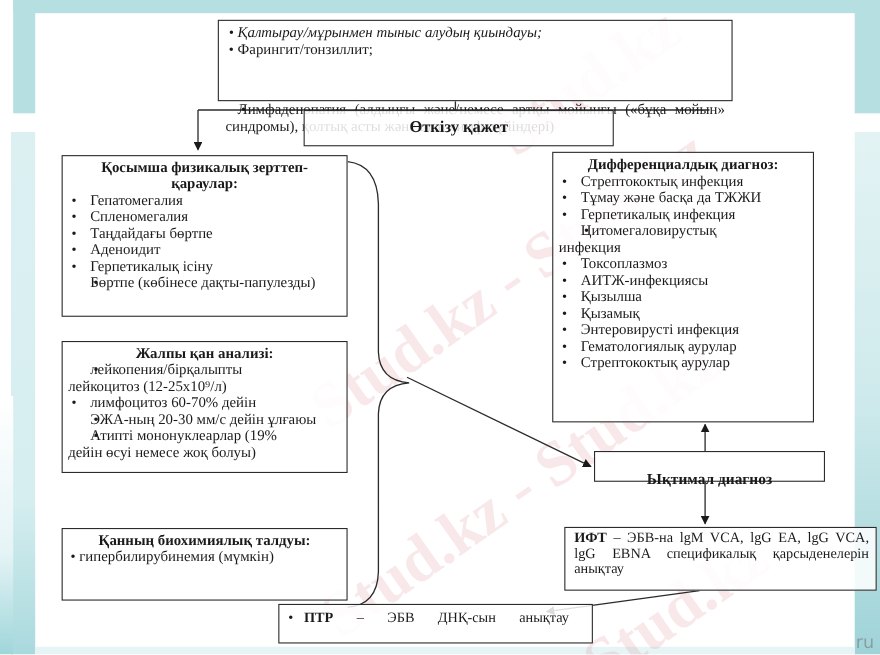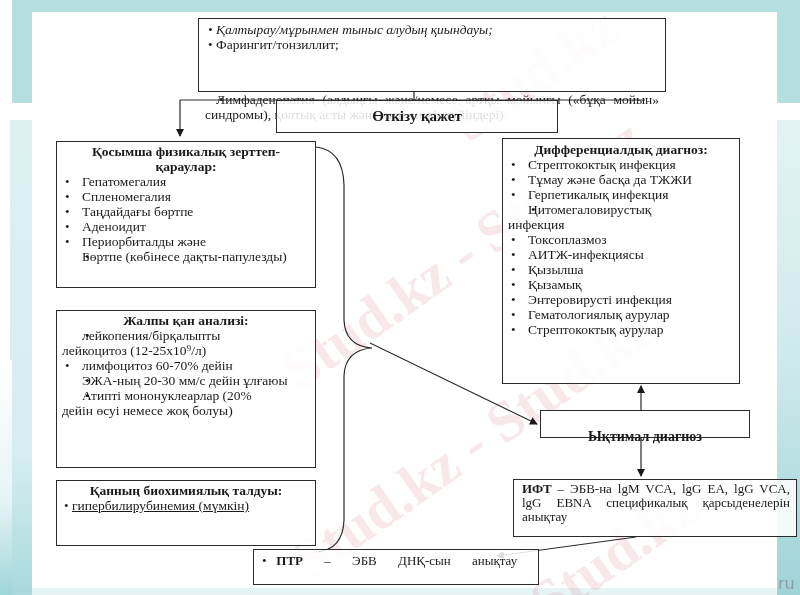--- a/index.html
+++ b/index.html
@@ -87,39 +87,39 @@
   <span class="title" style="font-size:15px;">Өткізу қажет</span>
 </div>
 
 <div class="box" style="left:56px;top:141px;width:260px;height:147px;padding:2px 5px 0 5px;">
   <div class="title" style="padding:0 10px;">Қосымша физикалық зерттеп-қараулар:</div>
   <ul class="list">
     <li>Гепатомегалия</li>
     <li>Спленомегалия</li>
     <li>Таңдайдағы бөртпе</li>
     <li>Аденоидит</li>
-    <li>Периорбиталды және</li>
+    <li>Герпетикалық ісіну</li>
     <li class="wrap justify">Бөртпе (көбінесе дақты-папулезды)</li>
   </ul>
 </div>
 
-<div class="box" style="left:56px;top:310px;width:260px;height:158px;padding:2px 5px 0 5px;">
+<div class="box" style="left:56px;top:310px;width:260px;height:120px;padding:2px 5px 0 5px;">
   <div class="title">Жалпы қан анализі:</div>
   <ul class="list">
     <li class="wrap" style="padding-right:40px;">лейкопения/бірқалыпты лейкоцитоз (12-25х10⁹/л)</li>
     <li>лимфоцитоз 60-70% дейін</li>
     <li class="wrap justify">ЭЖА-ның 20-30 мм/с дейін ұлғаюы</li>
-    <li class="wrap" style="padding-right:30px;">Атипті мононуклеарлар (20% дейін өсуі немесе жоқ болуы)</li>
+    <li class="wrap" style="padding-right:30px;">Атипті мононуклеарлар (19% дейін өсуі немесе жоқ болуы)</li>
   </ul>
 </div>
 
 <div class="box" style="left:56px;top:480px;width:260px;height:66px;padding:2px 4px 0 4px;">
   <div class="title">Қанның биохимиялық талдуы:</div>
   <ul class="list">
-    <li style="padding-left:11px;text-decoration:underline;">гипербилирубинемия (мүмкін)</li>
+    <li style="padding-left:11px;">гипербилирубинемия (мүмкін)</li>
   </ul>
 </div>
 
 <div class="box" style="left:502px;top:138px;width:238px;height:246px;padding:3px 5px 0 5px;">
   <div class="title">Дифференциалдық диагноз:</div>
   <ul class="list">
     <li>Стрептококтық инфекция</li>
     <li>Тұмау және басқа да ТЖЖИ</li>
     <li>Герпетикалық инфекция</li>
     <li class="wrap" style="padding-right:70px;">Цитомегаловирустық инфекция</li>

